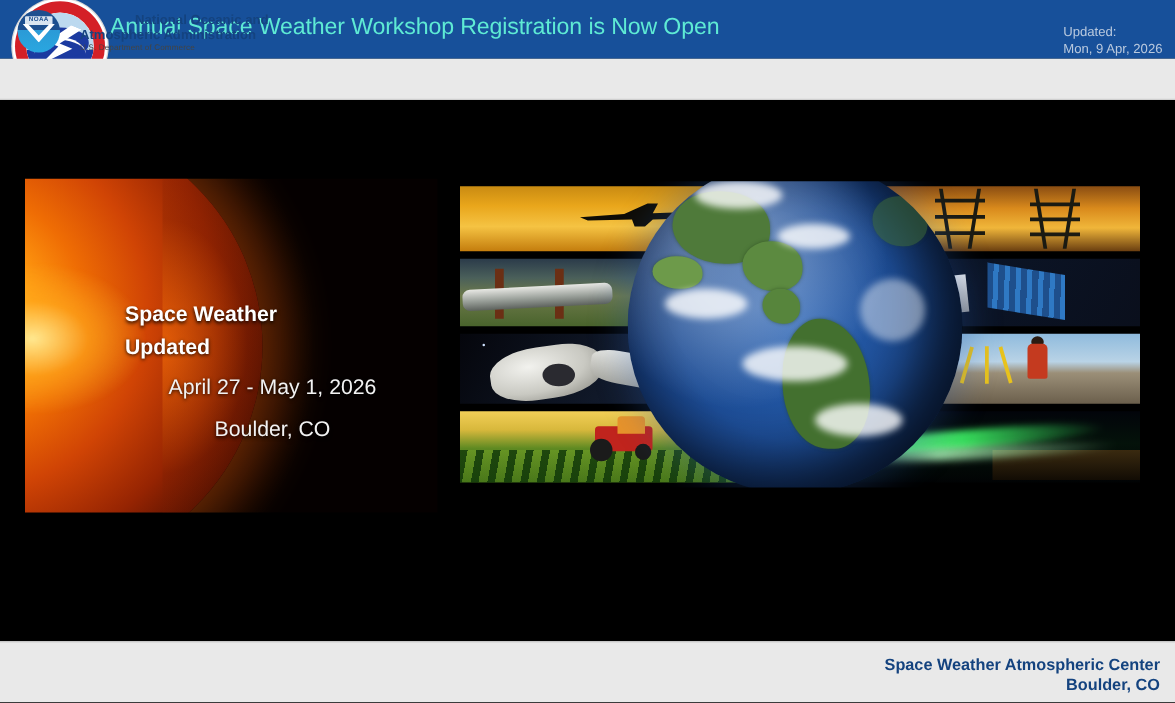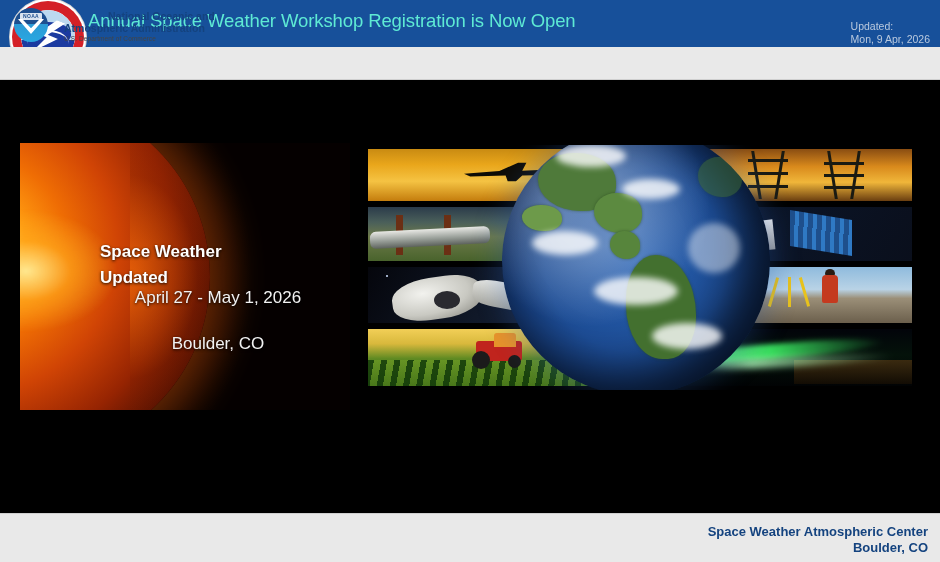--- a/index.html
+++ b/index.html
@@ -361,21 +361,21 @@
   <div class="hdr-gray"></div>
 
   <div class="stage">
 
     <div class="poster">
       <div class="sun"></div>
       <div class="sun-flare"></div>
       <div class="sun-limb"></div>
       <div class="poster-t1">Space Weather</div>
       <div class="poster-t1" style="top:122px">Updated</div>
-      <div class="poster-t2" style="top:144px">April 27 - May 1, 2026</div>
+      <div class="poster-t2" style="top:156px">April 27 - May 1, 2026</div>
       <div class="poster-t3" style="top:190px">Boulder, CO</div>
     </div>
 
     <div class="collage">
 
       <div class="tile tl row1 t-air">
         <div class="plane"></div>
       </div>
 
       <div class="tile tl row2 t-pipe">

